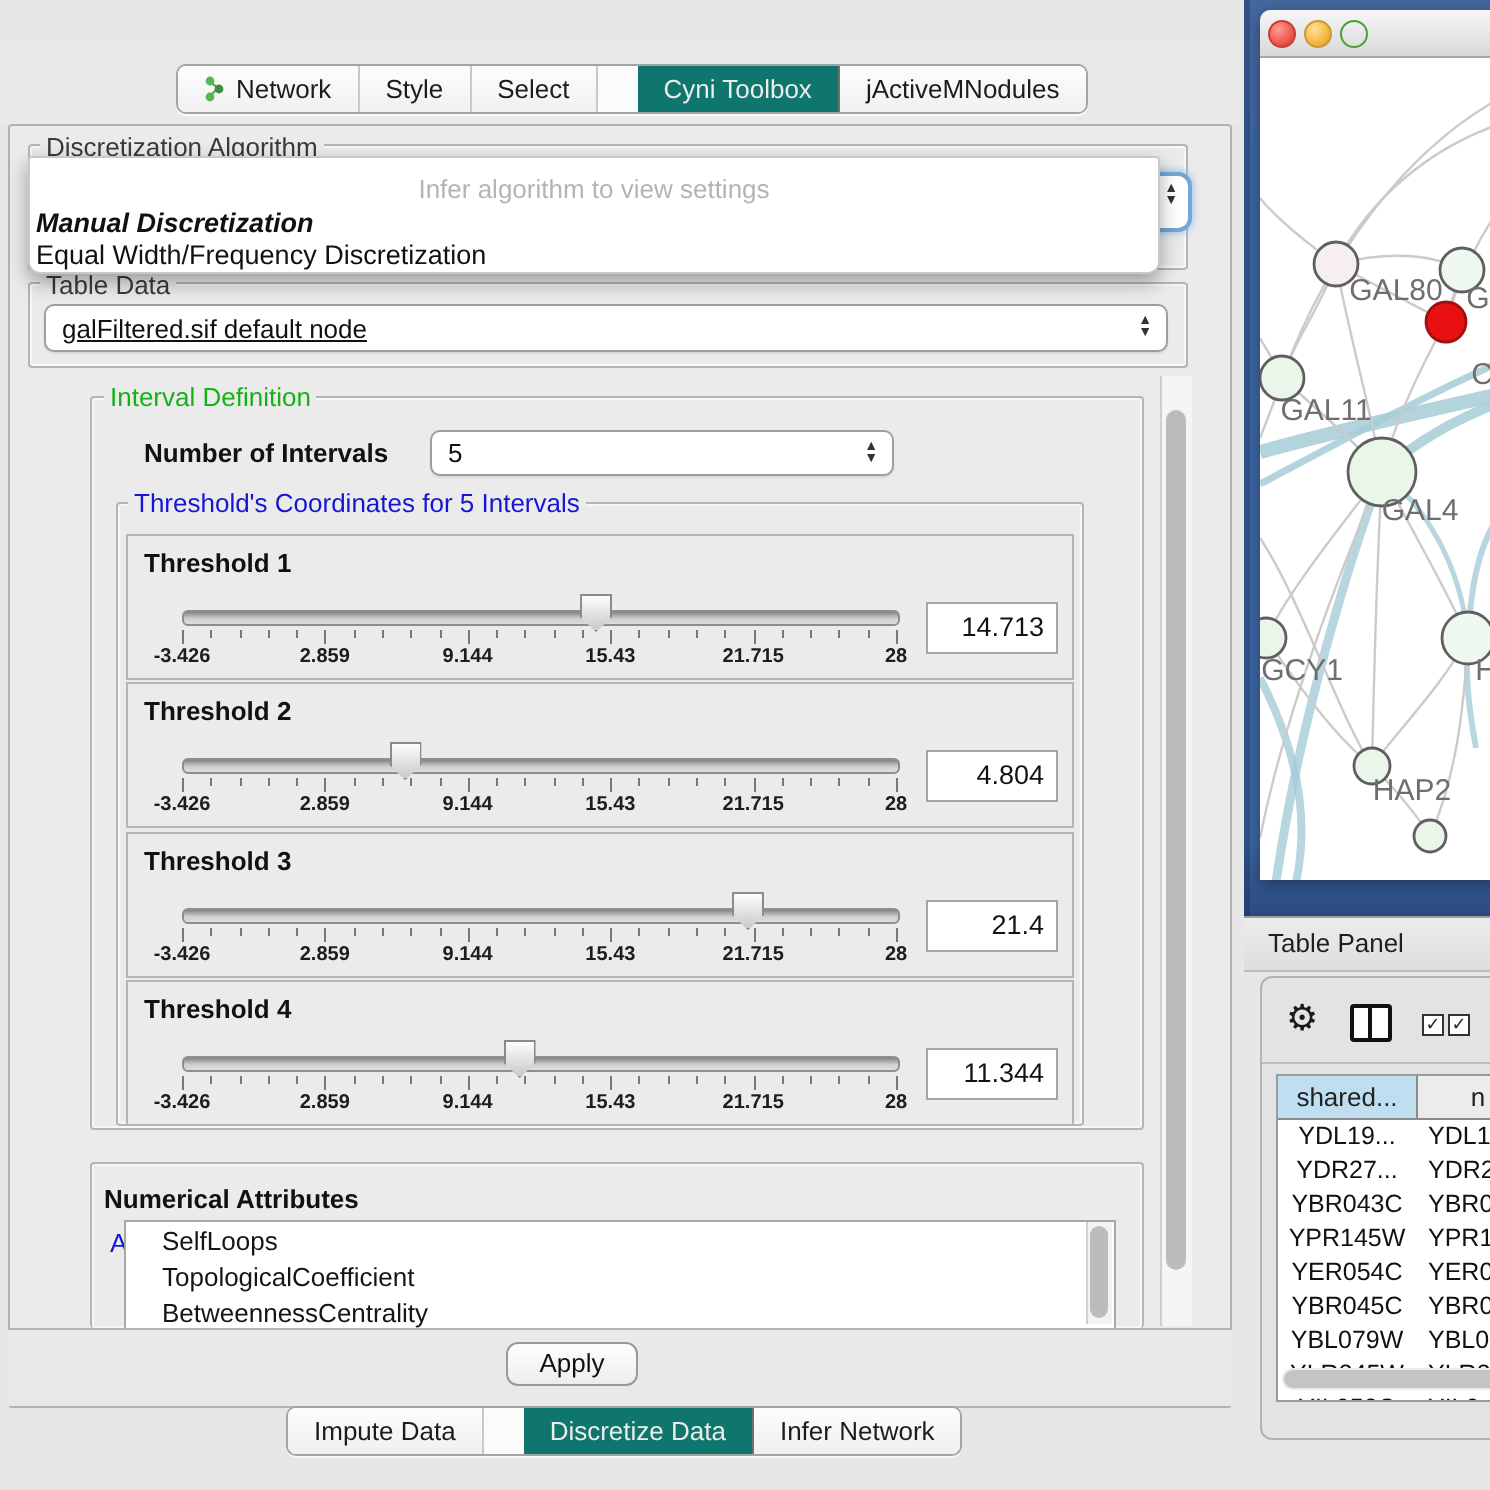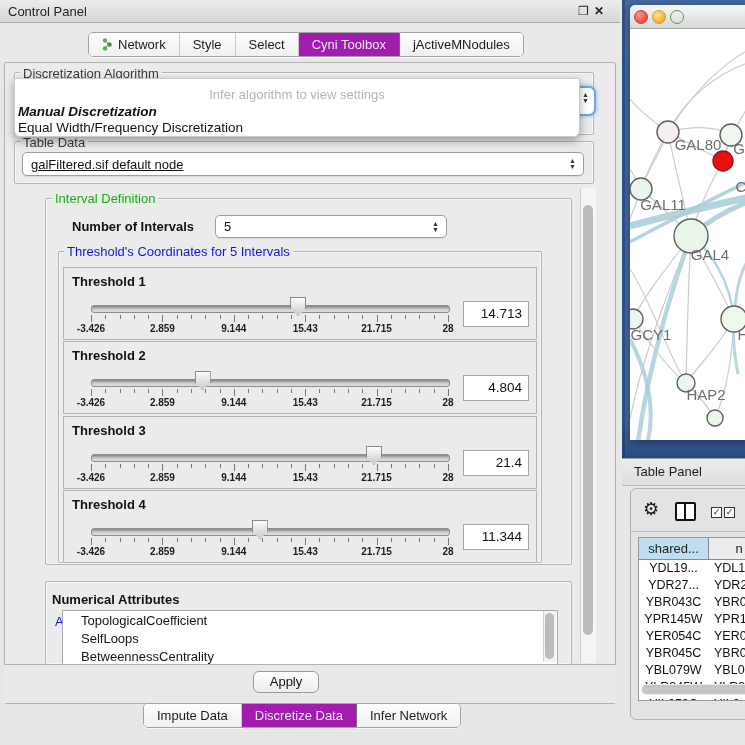--- a/index.html
+++ b/index.html
@@ -6,21 +6,21 @@
   .stage{position:relative;width:745px;height:745px;overflow:hidden;background:#e7e7e7;}
   .abs{position:absolute;}
   
   .titlebar{left:0;top:0;width:620px;height:22px;background:linear-gradient(#ececec,#d7d7d7);border-bottom:1px solid #a9a9a9;}
   .titlebar .t{position:absolute;left:8px;top:4px;font-size:13px;color:#222;}
   .win-ico{position:absolute;top:5px;font-size:12px;color:#222;line-height:12px;}
   .tabstrip-bg{left:0;top:23px;width:620px;height:39px;background:#e9e9e9;}
   .seg-group{display:flex;border:1px solid #a3a3a3;border-radius:5px;overflow:hidden;background:#fbfbfb;height:23px;box-shadow:0 1px 0 rgba(255,255,255,.7);}
   .seg{display:flex;align-items:center;padding:0 13px;font-size:13px;color:#1c1c1c;background:linear-gradient(#fdfdfd,#f0f0f0);border-right:1px solid #c9c9c9;white-space:nowrap;}
   .seg:last-child{border-right:none;}
-  .seg.sel{background:#a21caf;color:#ececec;border-right-color:#6f6f6f;}
+  .seg.sel{background:#0f766e;color:#ececec;border-right-color:#6f6f6f;margin-left:20px;}
   .content-frame{left:4px;top:62px;width:610px;height:640px;border:1px solid #b2b2b2;border-radius:2px;background:#ebebeb;}
   .groupbox{position:absolute;border:1px solid #b5b5b5;border-radius:2px;box-shadow:inset 0 0 0 1px rgba(255,255,255,.55);}
   .grouptitle{position:absolute;font-size:13px;background:#ebebeb;padding:0 3px;white-space:nowrap;}
   .g-green{color:#17b117;}
   .g-blue{color:#1515d6;}
   .g-gray{color:#3a3a3a;}
   
   .combo{position:absolute;background:#fff;border:1px solid #9e9e9e;border-radius:5px;font-size:13px;color:#111;display:flex;align-items:center;padding:0 8px;box-shadow:0 1px 1px rgba(0,0,0,.08);}
   .combo .arrows{position:absolute;right:7px;top:50%;transform:translateY(-50%);font-size:7px;line-height:6px;color:#333;text-align:center;}
   
@@ -69,25 +69,20 @@
   .hscroll{position:absolute;left:2px;top:146px;width:126px;height:11px;background:#ececec;border-radius:6px;}
   .hscroll .th{position:absolute;left:1px;top:1px;width:112px;height:9px;background:#c4c4c4;border-radius:5px;}
   .bold{font-weight:bold;}
   .net-ico{width:11px;height:13px;margin-right:5px;}
 </style>
 </head>
 <body>
 
 <div class="stage">
 
-  <div class="abs titlebar">
-    <span class="t">Control Panel</span>
-    <span class="win-ico" style="left:578px;">❒</span>
-    <span class="win-ico bold" style="left:594px;">✕</span>
-  </div>
 
   <div class="abs tabstrip-bg">
     <div class="seg-group" style="position:absolute;left:88px;top:9px;">
       <div class="seg">
         <svg class="net-ico" viewBox="0 0 11 13">
           <line x1="3" y1="3" x2="7" y2="6" stroke="#4a9e4a" stroke-width="1"></line>
           <line x1="7" y1="6" x2="3" y2="10" stroke="#4a9e4a" stroke-width="1"></line>
           <circle cx="3" cy="2.5" r="2.2" fill="#57b557"></circle>
           <circle cx="7.5" cy="6.5" r="2.2" fill="#3f8f3f"></circle>
           <circle cx="3" cy="10.5" r="2.2" fill="#57b557"></circle>
@@ -293,22 +288,22 @@
         <div class="tick-label" style="left: 362px; top: 55px;">28</div>
         <div class="th-thumb" style="left: 187.788px; top: 29px;"></div>
         <div class="th-value">11.344</div>
       </div>
     </div>
 
   <div class="groupbox" style="left:45px;top:581px;width:525px;height:82px;border-bottom:none;"></div>
   <div class="grouptitle g-blue" style="left:52px;top:574px;margin-top:40px;">Attributes to discretize</div>
   <div class="abs bold" style="left:52px;top:592px;font-size:13px;color:#111;">Numerical Attributes</div>
   <div class="abs attr-list">
+    <div class="attr-item">SelfLoops</div>
     <div class="attr-item">TopologicalCoefficient</div>
-    <div class="attr-item">SelfLoops</div>
     <div class="attr-item">BetweennessCentrality</div>
   </div>
   <div class="sbar-v" style="left:543px;top:611px;width:12px;height:51px;">
     <div class="sbar-thumb" style="left:1px;top:2px;width:9px;height:46px;"></div>
   </div>
 
   <div class="sbar-v" style="left:580px;top:188px;width:15px;height:475px;background:#f5f5f5;">
     <div class="sbar-thumb" style="left:2px;top:17px;width:10px;height:430px;"></div>
   </div>
 

